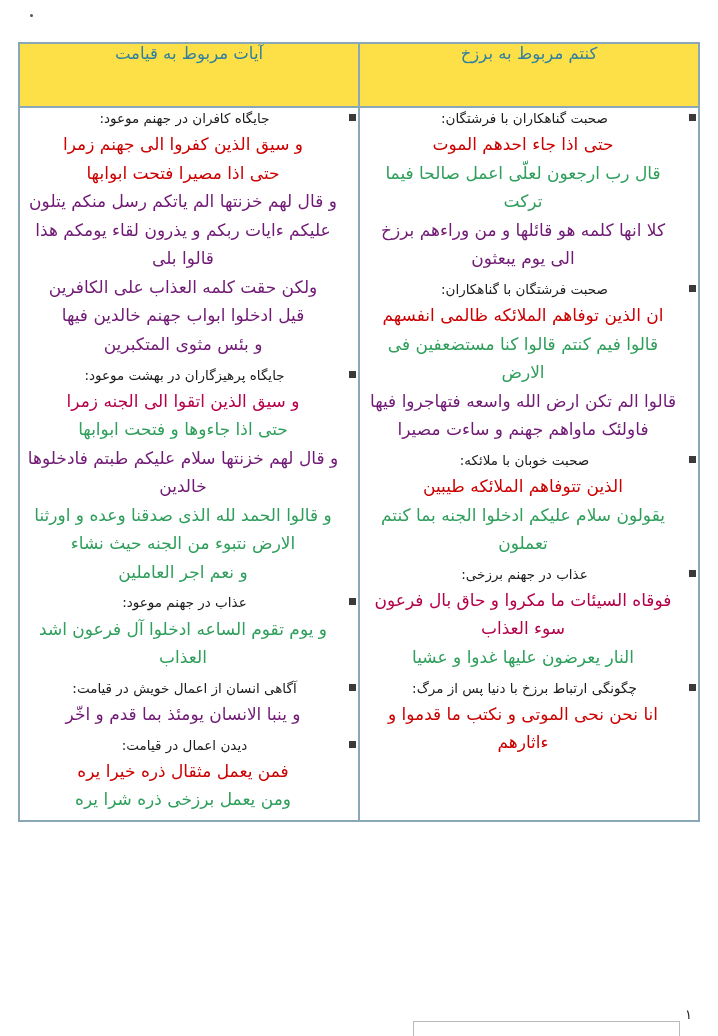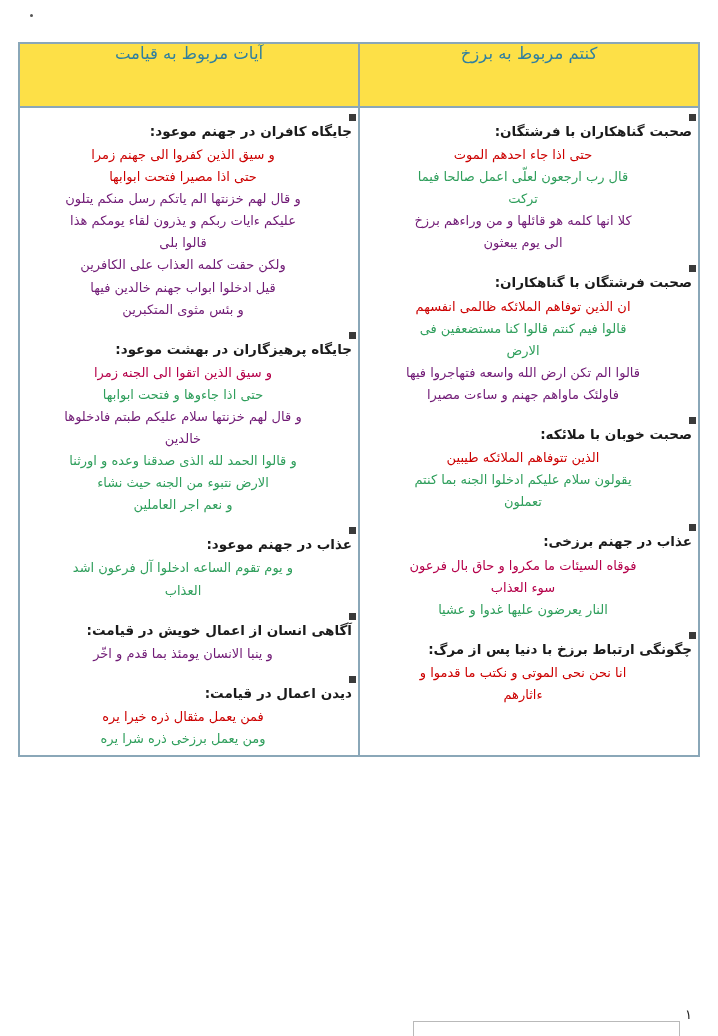--- a/index.html
+++ b/index.html
@@ -66,25 +66,24 @@
     list-style: none;
     margin: 0;
     padding: 0;
   }
   li.item {
     margin: 0 0 6px 0;
     padding: 0;
   }
   .item-head {
     display: flex;
-    flex-direction: column;
+    flex-direction: row;
     align-items: flex-start;
     justify-content: flex-start;
     margin-bottom: 3px;
-    font-weight: bold;
   }
   .bullet {
     flex: 0 0 auto;
     width: 7px;
     height: 7px;
     background: #3a3a3a;
     margin-top: 6px;
     margin-left: 0px;
     margin-right: 2px;
   }
@@ -95,21 +94,21 @@
     font-size: 13.5px;
     line-height: 1.5;
     padding: 0 6px;
   }
   .verses {
     margin: 0;
     padding: 0 14px 0 2px;
   }
   .verse {
     text-align: center;
-    font-size: 13px;
+    font-size: 17px;
     line-height: 1.62;
     margin: 0 0 1px 0;
   }
   .c-red { color: #cc0000; }
   .c-green { color: #2e9e5b; }
   .c-blue { color: #701a75; }
   .c-crimson { color: #b5004a; }
   .page-number {
     position: absolute;
     bottom: 14px;

